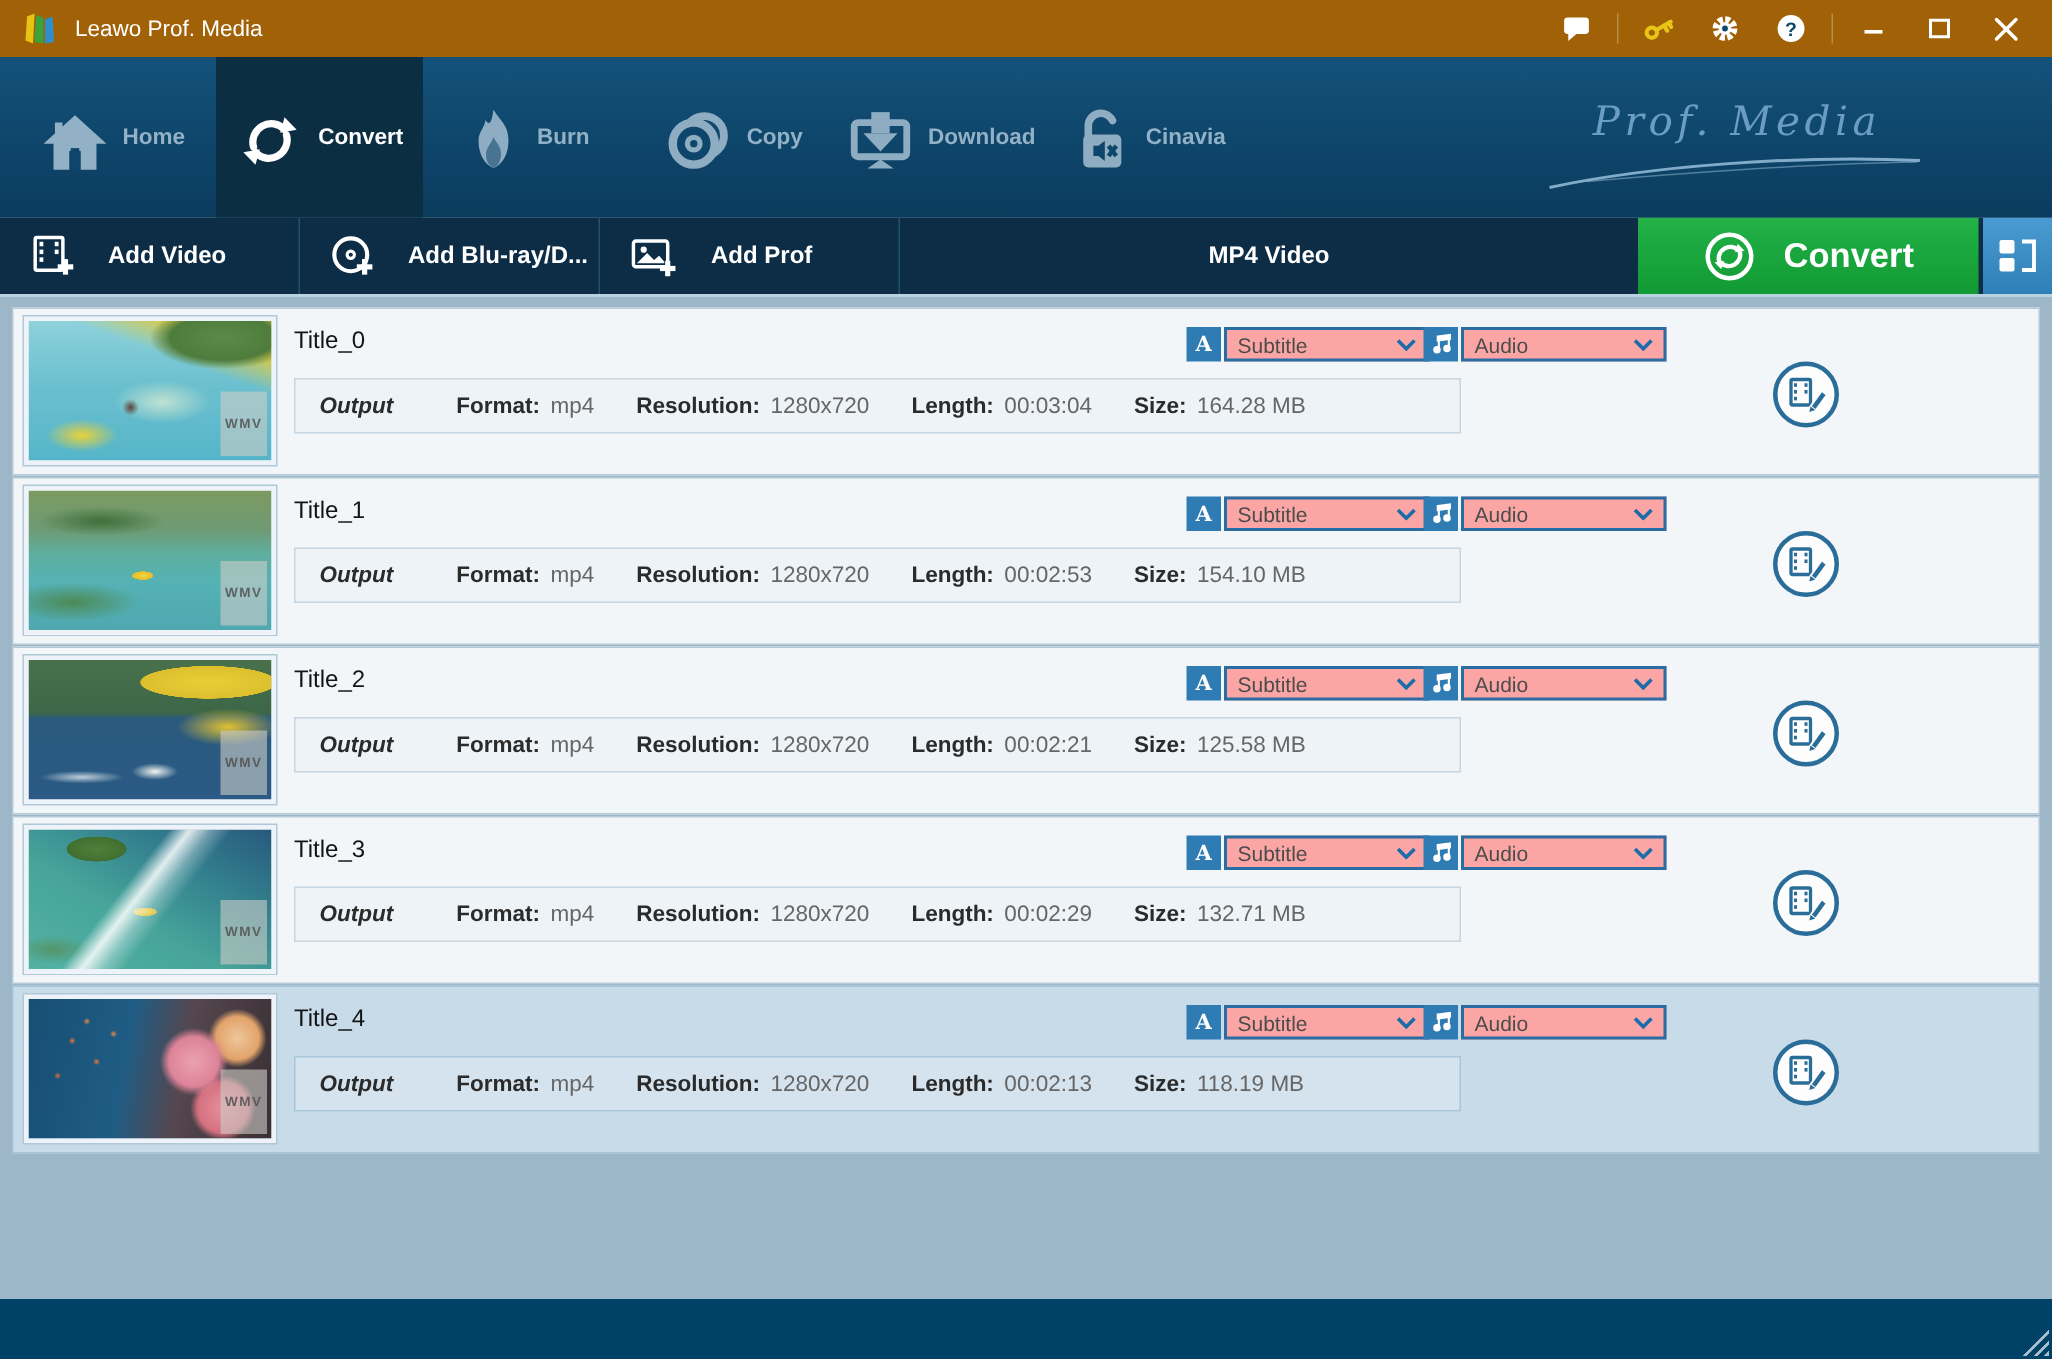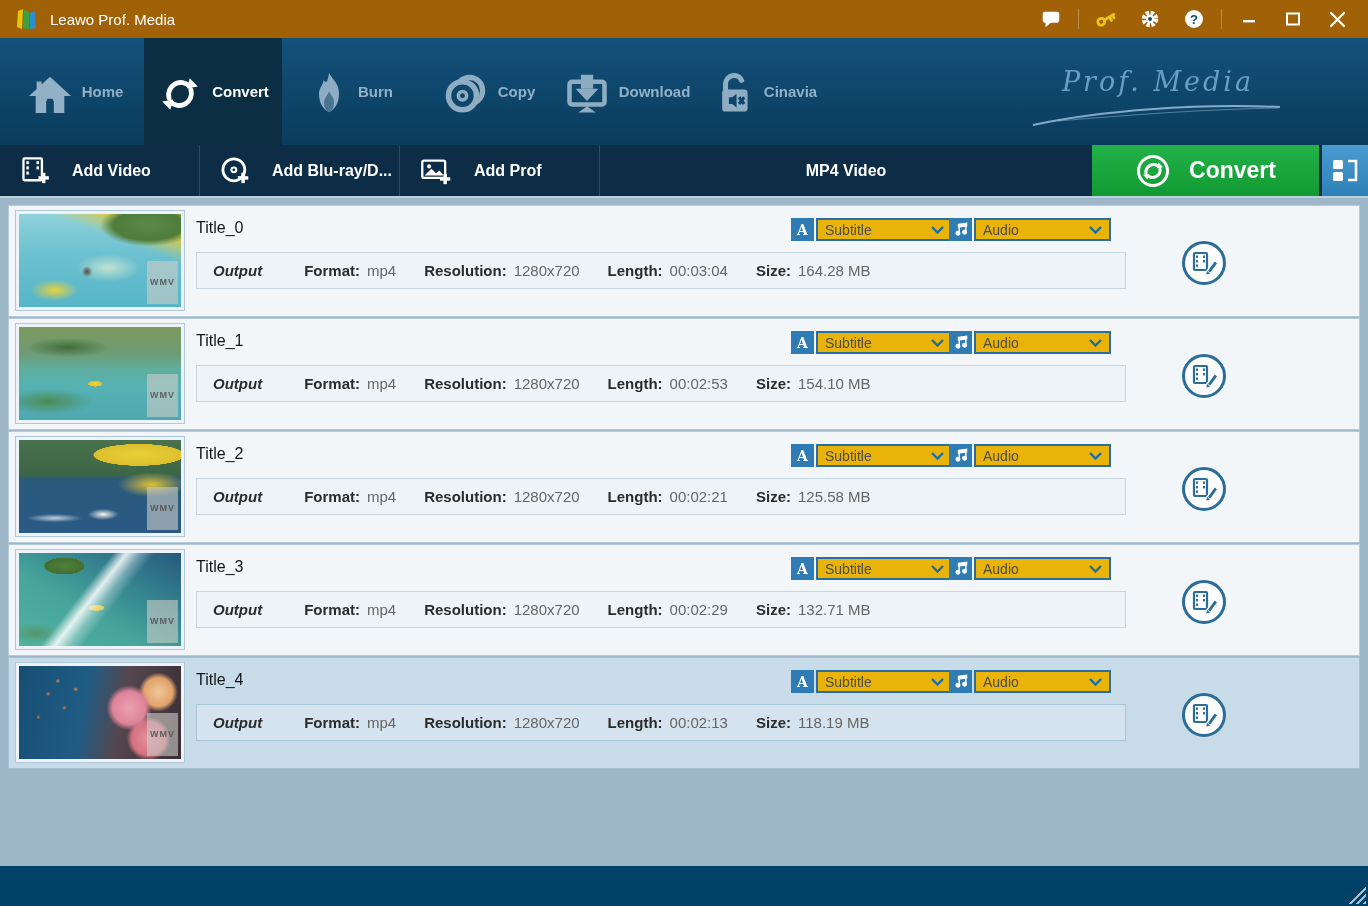--- a/index.html
+++ b/index.html
@@ -41,23 +41,23 @@
   .content { flex:1; background:#9db7c9; padding:7px 8px; overflow:hidden; }
   .trow { position:relative; height:112px; background:#f2f6f9; border:1px solid #b5cbd9; margin-bottom:1px; }
   .trow.selected { background:#c7dbe9; border-color:#a6c3d6; }
   .thumb { position:absolute; left:7px; top:5px; width:168px; height:99px; border:3px solid #edf3f8; box-shadow:0 0 0 1px #b0c8d7; }
   .wm { position:absolute; right:3px; bottom:3px; background:rgba(205,205,200,.6); color:rgba(80,80,80,.85); font-size:9px; font-weight:bold; letter-spacing:1px; padding:16px 3px; line-height:11px; }
   .row-title { position:absolute; left:187px; top:13px; font-size:16px; font-weight:normal; color:#141414; }
   .dd { position:absolute; top:12px; height:23px; display:flex; cursor:pointer; }
   .dd-sub { left:782px; }
   .dd-aud { left:940px; }
   .dd-ic { width:23px; height:23px; background:#2e7cb3; color:#fff; display:flex; align-items:center; justify-content:center; font-family:"DejaVu Serif",serif; font-weight:bold; font-size:14px; flex:0 0 auto; }
-  .dd-box { width:137px; height:23px; background:#eab308; border:2px solid #2a6da3; margin-left:2px; display:flex; align-items:center; padding:0 7px; }
+  .dd-box { width:137px; height:23px; background:#fca5a5; border:2px solid #2a6da3; margin-left:2px; display:flex; align-items:center; padding:0 7px; }
   .dd-box .dd-text { font-size:14px; color:#4c4c4c; flex:1; }
-  .outbar { position:absolute; left:187px; top:46px; width:930px; height:37px; background:#eef3f7; border:1px solid #c7d6e0; display:flex; align-items:center; padding-left:16px; font-size:15px; }
+  .outbar { position:absolute; left:187px; top:46px; width:778px; height:37px; background:#eef3f7; border:1px solid #c7d6e0; display:flex; align-items:center; padding-left:16px; font-size:15px; }
   .trow.selected .outbar { background:#d4e3ee; border-color:#a9c6d8; }
   .out-tag { font-style:italic; font-weight:bold; color:#2b2b2b; margin-right:42px; }
   .pair { margin-right:28px; }
   .pair .k { font-weight:bold; color:#2b2b2b; }
   .pair .v { color:#666; margin-left:7px; }
   .edit-btn { position:absolute; left:1171px; top:33px; width:48px; height:48px; cursor:pointer; }
 
   
   .t0 { background:
     radial-gradient(circle 8px at 42% 62%, #5a4438 0%, rgba(0,0,0,0) 70%),

